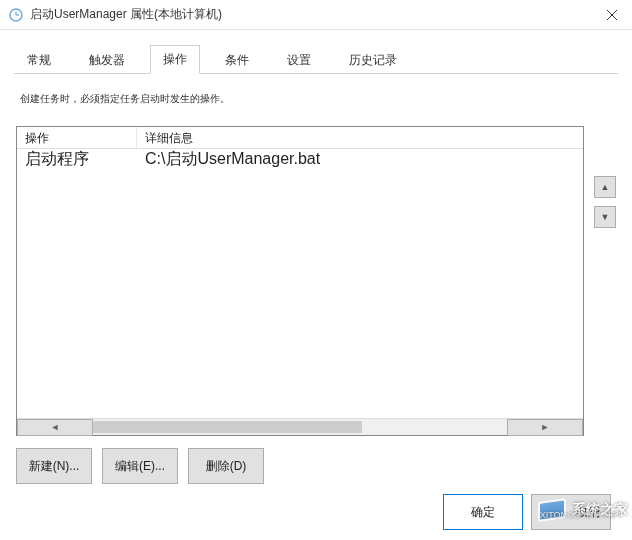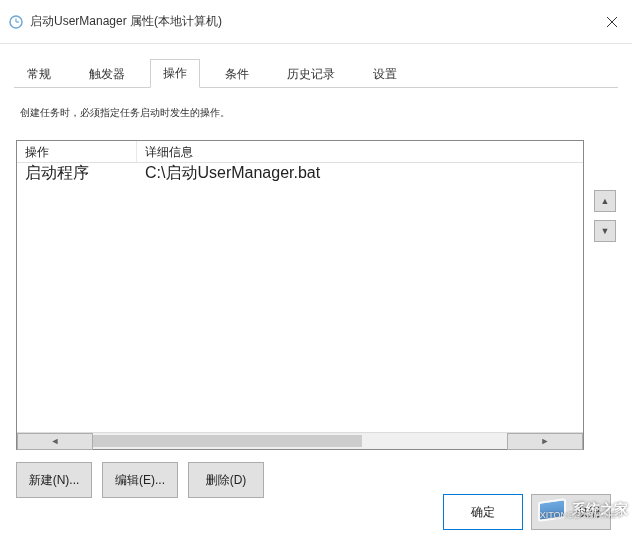--- a/index.html
+++ b/index.html
@@ -6,21 +6,21 @@
     body {
       font-family: "Microsoft YaHei", "Segoe UI", Tahoma, sans-serif;
       font-size: 12px;
       background: #fff;
       width: 632px;
       height: 540px;
       overflow: hidden;
       position: relative;
     }
     .titlebar {
-      height: 44px;
+      height: 30px;
       display: flex;
       align-items: center;
       padding: 0 8px;
       background: #fff;
       border-bottom: 1px solid #e5e5e5;
       color: #333;
     }
     .titlebar .icon {
       width: 16px; height: 16px;
       margin-right: 6px;
@@ -216,22 +216,22 @@
     </svg>
   </div>
 </div>
 
 <div class="content">
   <div class="tabs">
     <div class="tab">常规</div>
     <div class="tab">触发器</div>
     <div class="tab active">操作</div>
     <div class="tab">条件</div>
+    <div class="tab">设置</div>
     <div class="tab">历史记录</div>
-    <div class="tab">设置</div>
   </div>
 
   <div class="description">创建任务时，必须指定任务启动时发生的操作。</div>
 
   <div class="table-wrap">
     <div class="table-container">
       <div class="thead">
         <div class="th col1">操作</div>
         <div class="th col2">详细信息</div>
       </div>

